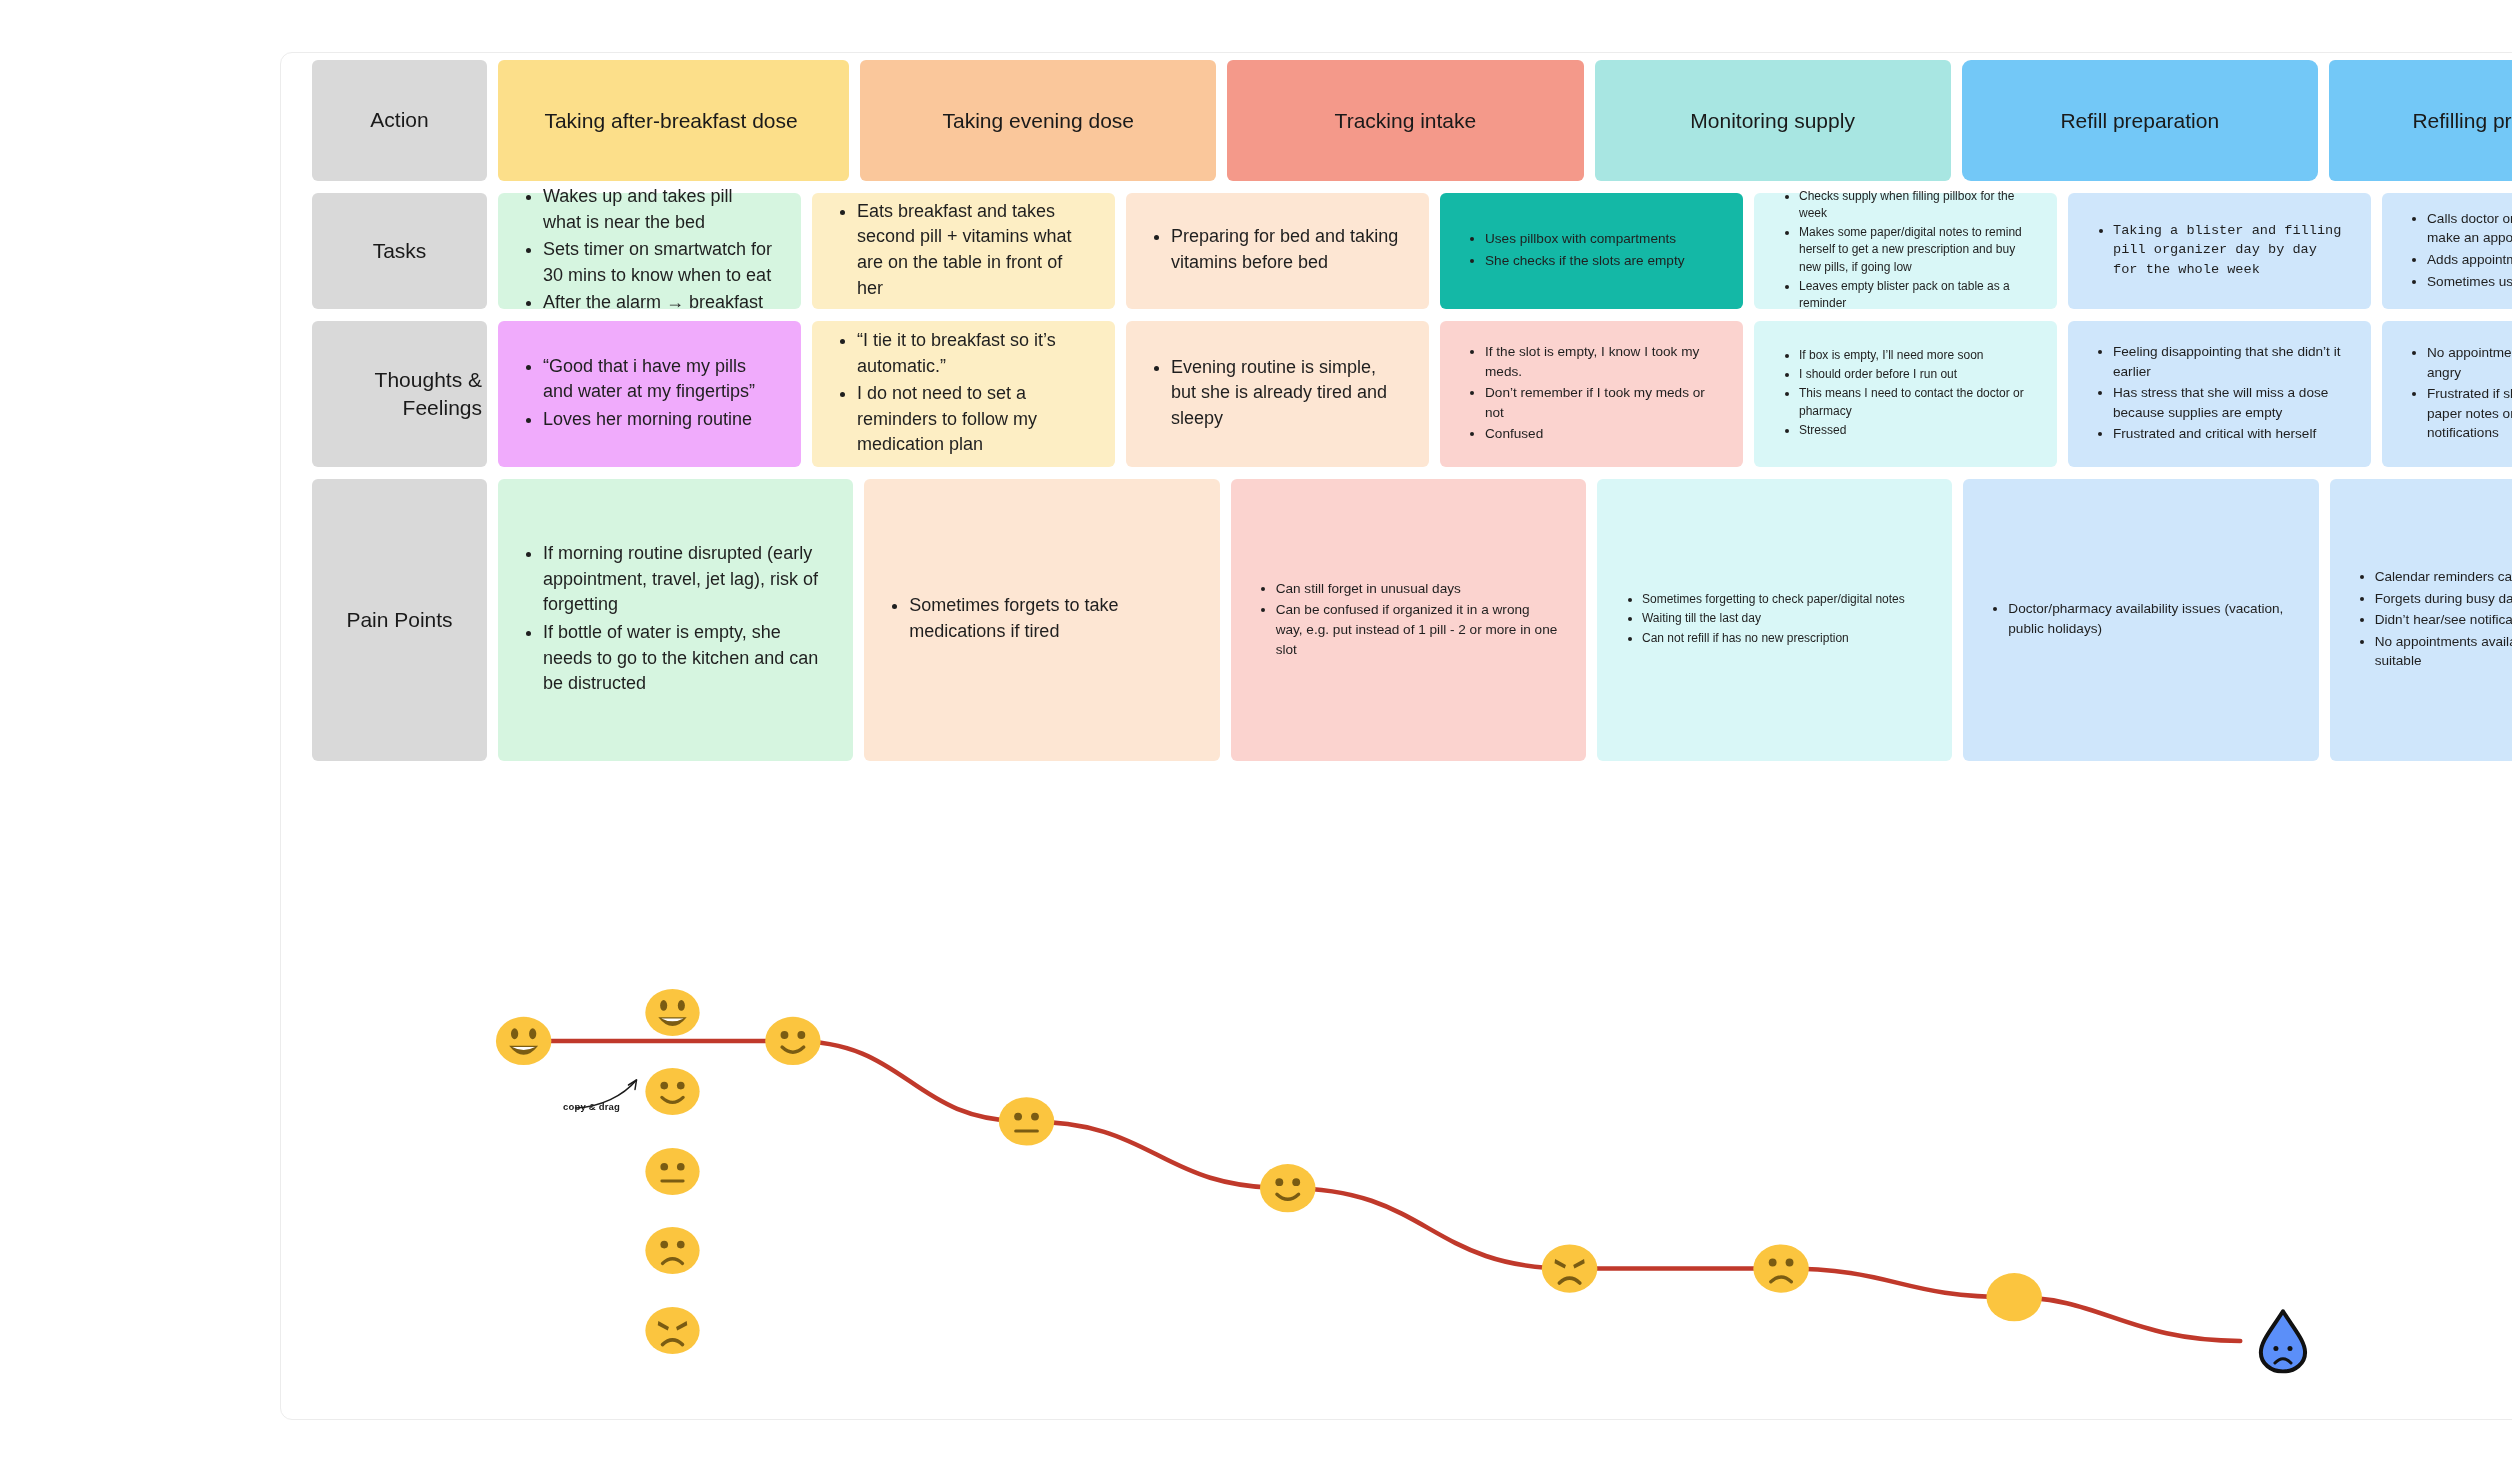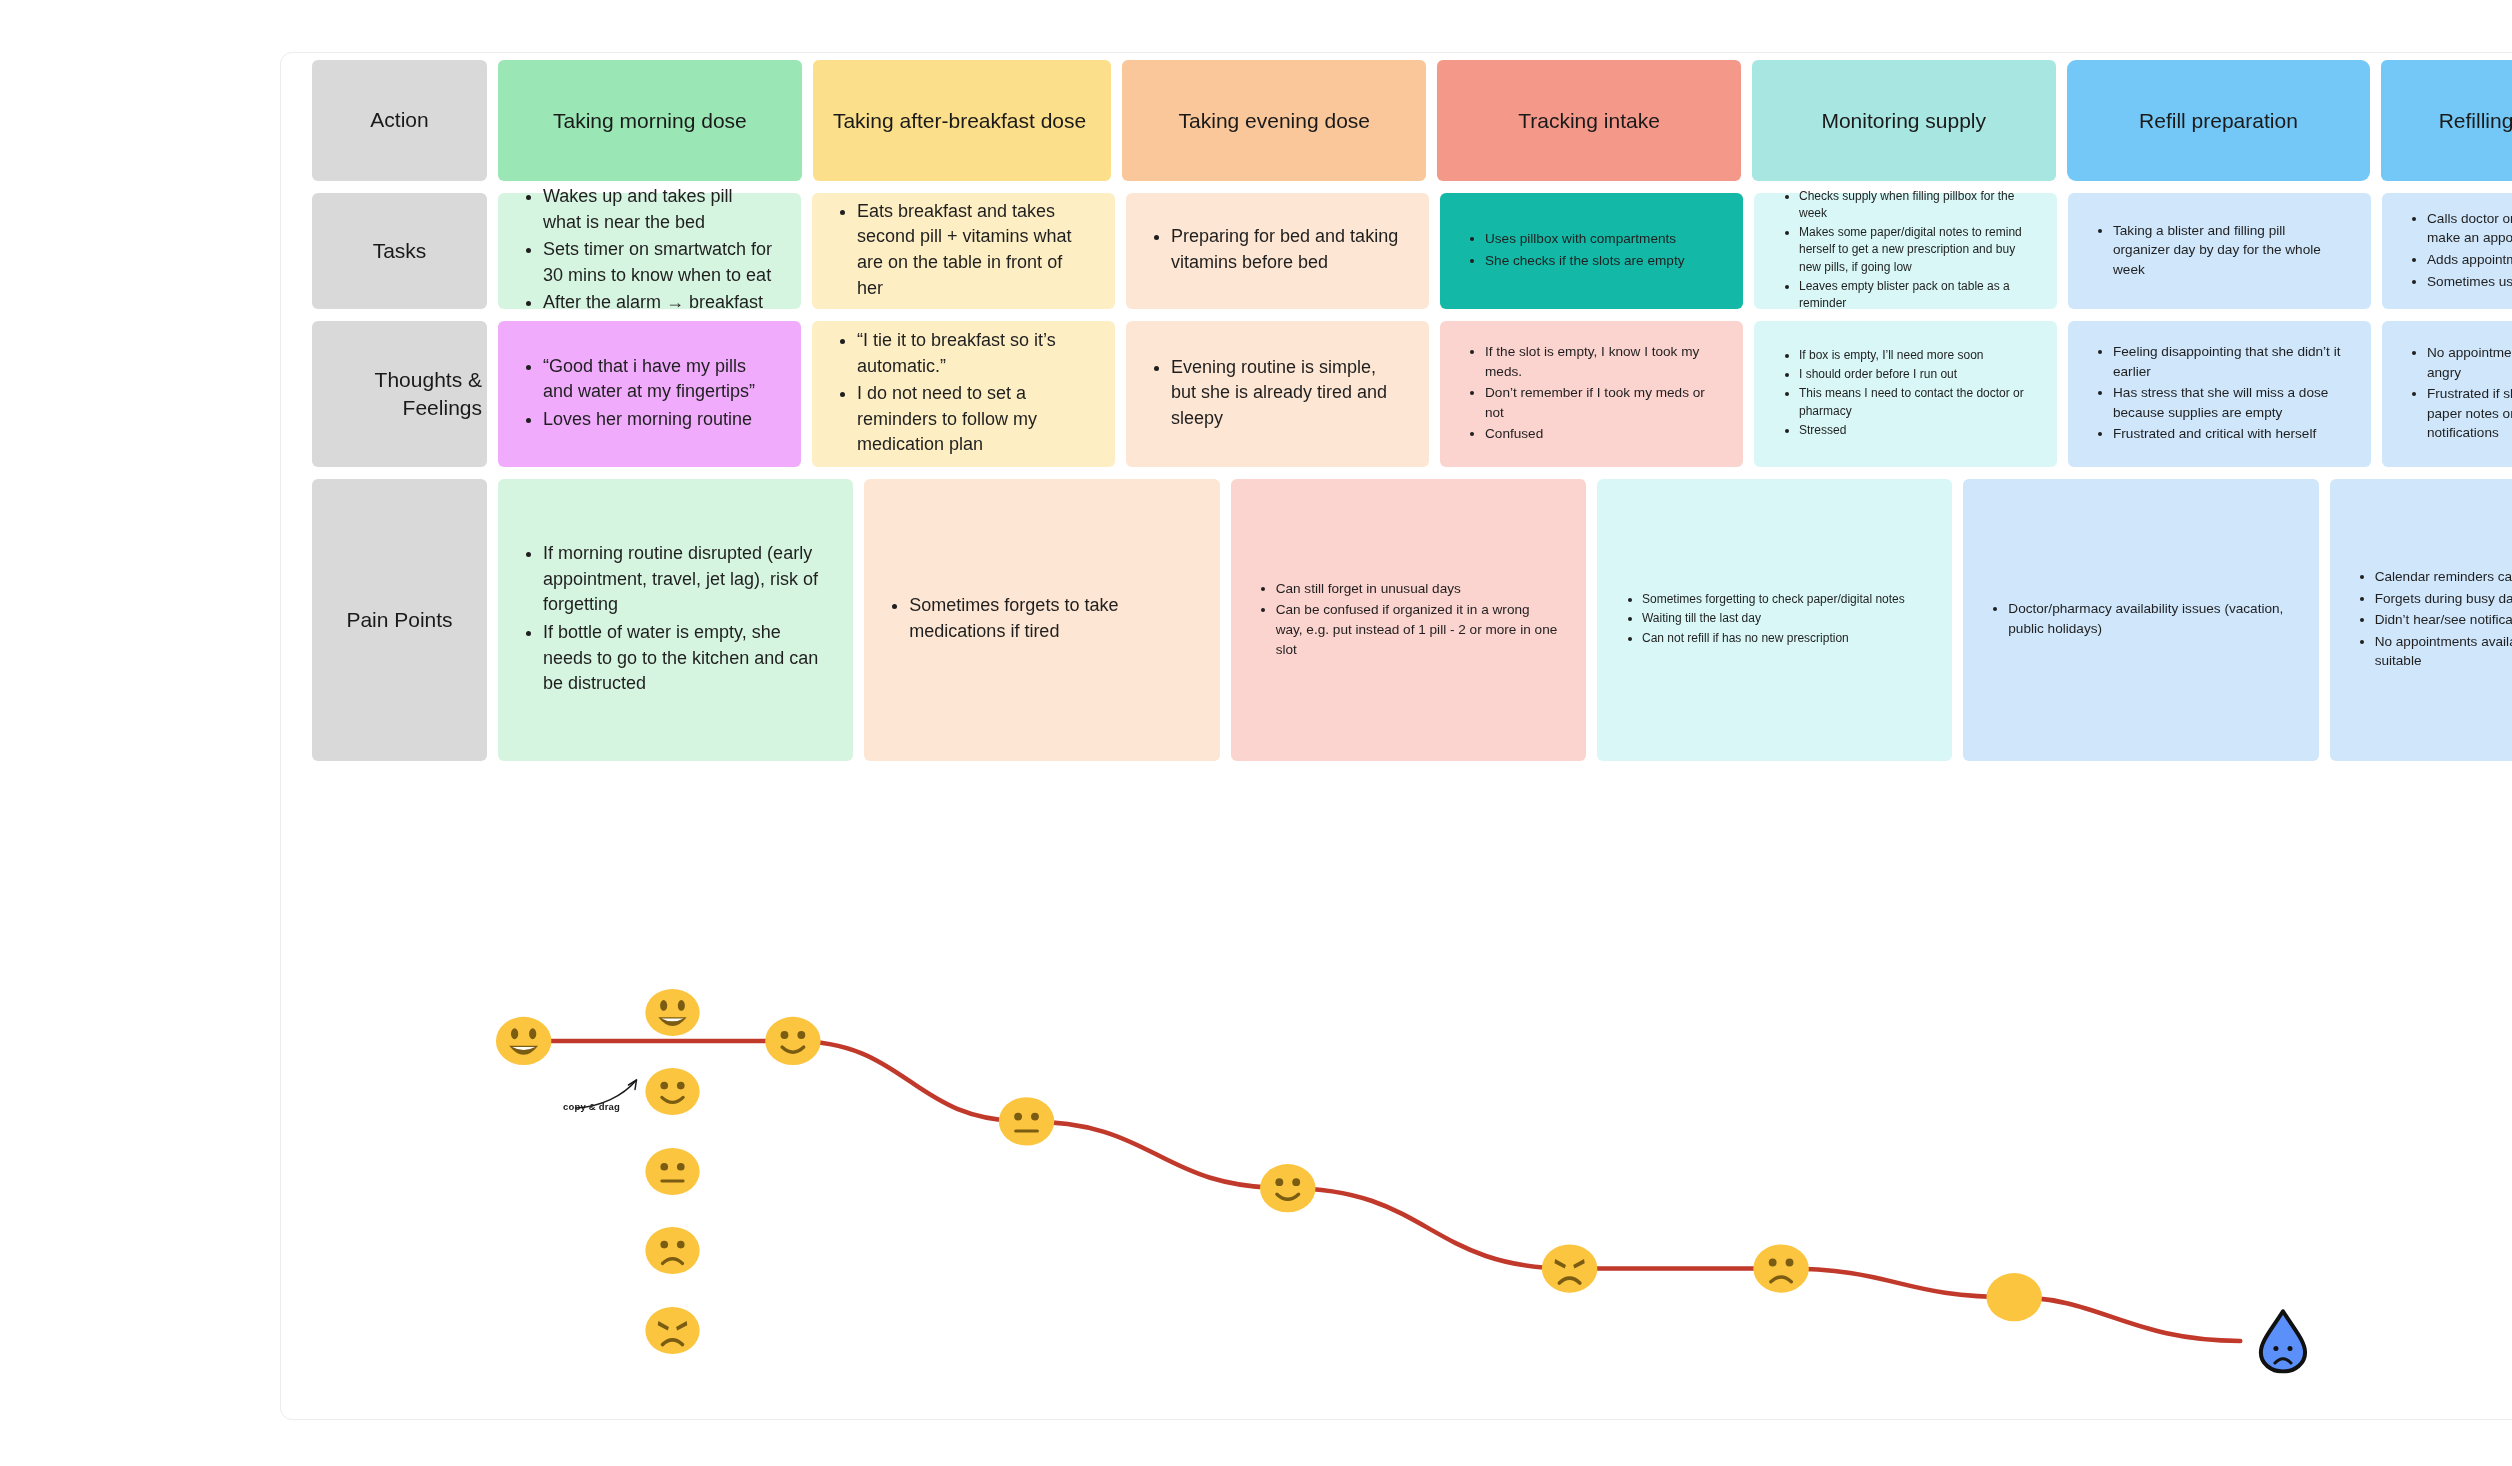--- a/index.html
+++ b/index.html
@@ -141,23 +141,20 @@
 </style>
 </head>
 <body>
 
 <div id="canvas">
 
   <div id="grid">
 
     <div class="grid-row row-action">
       <div class="row-label">Action</div>
-      <div class="cell header" style="background: rgb(154, 230, 180);">
-          <span>Taking morning dose</span>
-        </div>
       <div class="cell header" style="background: rgb(252, 223, 138); padding-left: 8px;">
           <span>Taking after-breakfast dose</span>
         </div>
       <div class="cell header" style="background: rgb(250, 199, 155);">
           <span>Taking evening dose</span>
         </div>
       <div class="cell header" style="background: rgb(244, 153, 138);">
           <span>Tracking intake</span>
         </div>
       <div class="cell header" style="background: rgb(168, 230, 226);">
@@ -196,21 +193,21 @@
             <li>She checks if the slots are empty</li>
           </ul>
         </div>
       <div class="cell xsmall" style="background: rgb(217, 247, 247);">
           <ul>
             <li>Checks supply when filling pillbox for the week</li>
             <li>Makes some paper/digital notes to remind herself to get a new prescription and buy new pills, if going low</li>
             <li>Leaves empty blister pack on table as a reminder</li>
           </ul>
         </div>
-      <div class="cell small" style="background: rgb(207, 230, 251);">
+      <div class="cell small" style="background: rgb(207, 230, 251); font-family: Liberation Mono, monospace;">
           <ul>
             <li>Taking a blister and filling pill organizer day by day for the whole week</li>
           </ul>
         </div>
       <div class="cell small" style="background: rgb(207, 230, 251);">
           <ul>
             <li>Calls doctor or uses Doctolib app to make an appointment</li>
             <li>Adds appointment to calendar</li>
             <li>Sometimes uses paper notes</li>
           </ul>

